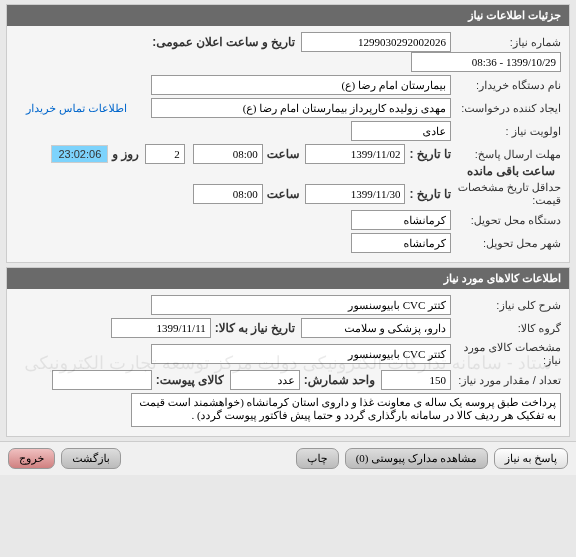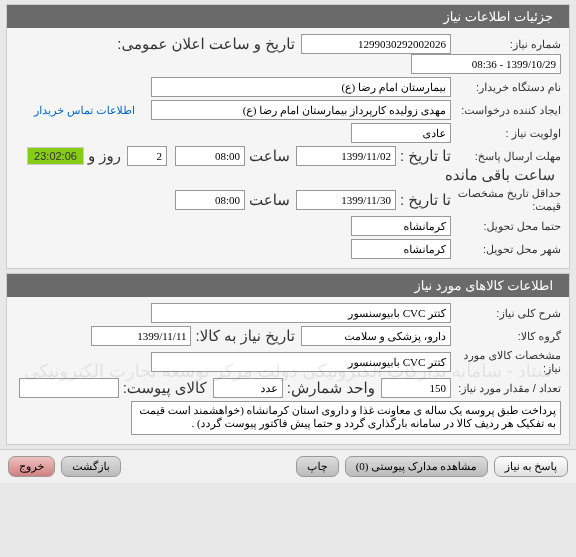--- a/index.html
+++ b/index.html
@@ -12,43 +12,44 @@
   color: #333;
 }
 .panel {
   background: #f5f5f5;
   margin: 4px 6px;
   border: 1px solid #ccc;
 }
 .panel-header {
   background: #6a6a6a;
   color: #fff;
-  padding: 4px 16px;
-  font-size: 13px;
-  font-weight: normal;
+  padding: 4px 8px;
+  font-size: 11px;
+  font-weight: bold;
 }
 .panel-body {
   padding: 6px 8px;
 }
 .row {
   display: flex;
   align-items: center;
   margin-bottom: 3px;
   flex-wrap: wrap;
 }
 .label {
   width: 110px;
   padding-left: 4px;
   color: #333;
   font-size: 11px;
 }
 .label-sm {
   padding: 0 6px 0 4px;
   color: #333;
-  font-size: 15px;
+  font-size: 12px;
+  font-weight: bold;
 }
 .input {
   border: 1px solid #999;
   background: #fff;
   padding: 2px 4px;
   font-size: 11px;
   font-family: Tahoma;
   height: 20px;
   direction: rtl;
 }
@@ -68,21 +69,21 @@
   resize: none;
   direction: rtl;
 }
 .link {
   color: #0066cc;
   text-decoration: none;
   cursor: pointer;
   font-size: 11px;
 }
 .countdown {
-  background: #84cc16;
+  background: #7dd3fc;
   border: 1px solid #ccc;
   padding: 2px 6px;
   font-size: 11px;
   color: #333;
 }
 .footer-bar {
   background: #f0f0f0;
   padding: 6px 8px;
   border-top: 1px solid #ccc;
   display: flex;
@@ -130,21 +131,21 @@
     </div>
 
     <div class="row">
       <span class="label">نام دستگاه خریدار:</span>
       <input class="input w-xl" value="بیمارستان امام رضا (ع)" style="">
     </div>
 
     <div class="row">
       <span class="label">ایجاد کننده درخواست:</span>
       <input class="input w-xl" value="مهدی زولیده کارپرداز بیمارستان امام رضا (ع)" style="">
-      <a class="link" style="margin-right:16px">اطلاعات تماس خریدار</a>
+      <a class="link" style="margin-right:24px">اطلاعات تماس خریدار</a>
     </div>
 
     <div class="row">
       <span class="label">اولویت نیاز :</span>
       <input class="input w-md" value="عادی" style="">
     </div>
 
     <div class="row">
       <span class="label">مهلت ارسال پاسخ:</span>
       <span class="label-sm" style="padding-right:0">تا تاریخ :</span>
@@ -159,21 +160,21 @@
 
     <div class="row">
       <span class="label">حداقل تاریخ مشخصات قیمت:</span>
       <span class="label-sm" style="padding-right:0">تا تاریخ :</span>
       <input class="input w-md" value="1399/11/30" style="">
       <span class="label-sm">ساعت</span>
       <input class="input w-sm" value="08:00" style="">
     </div>
 
     <div class="row">
-      <span class="label">حتما محل تحویل:</span>
+      <span class="label">دستگاه محل تحویل:</span>
       <input class="input w-md" value="کرمانشاه" style="">
     </div>
 
     <div class="row">
       <span class="label">شهر محل تحویل:</span>
       <input class="input w-md" value="کرمانشاه" style="">
     </div>
 
   </div>
 </div>

